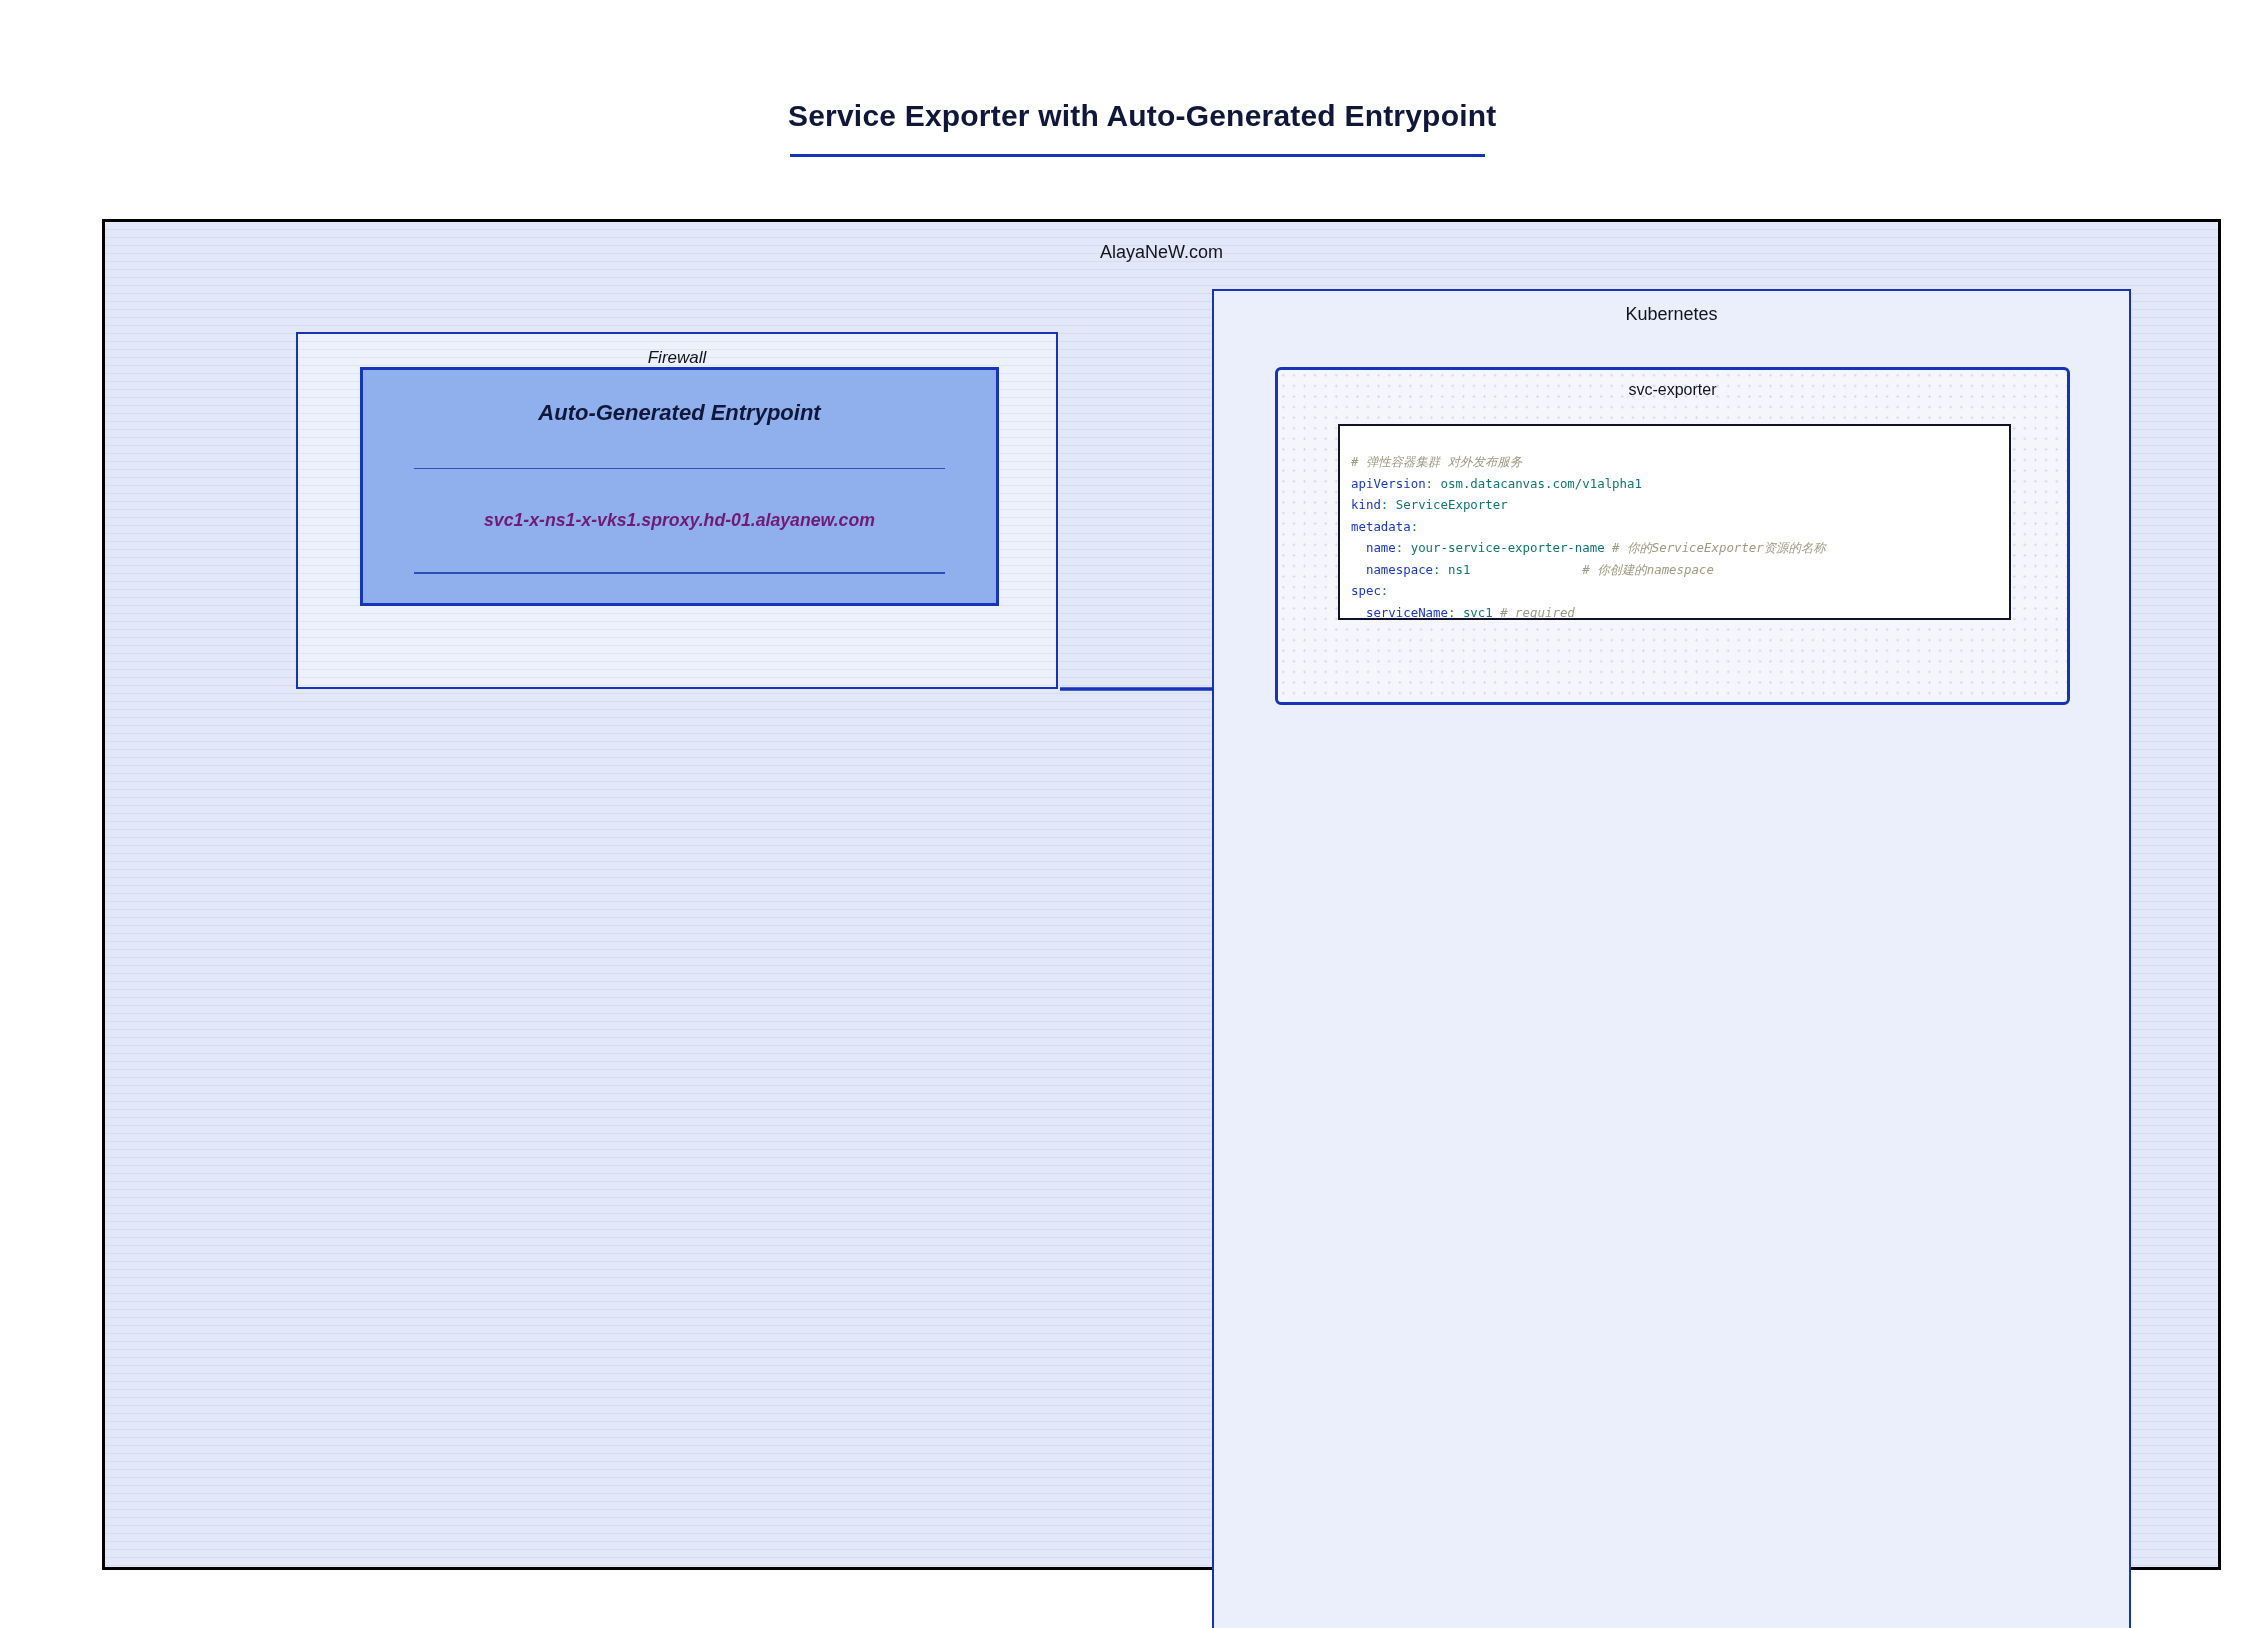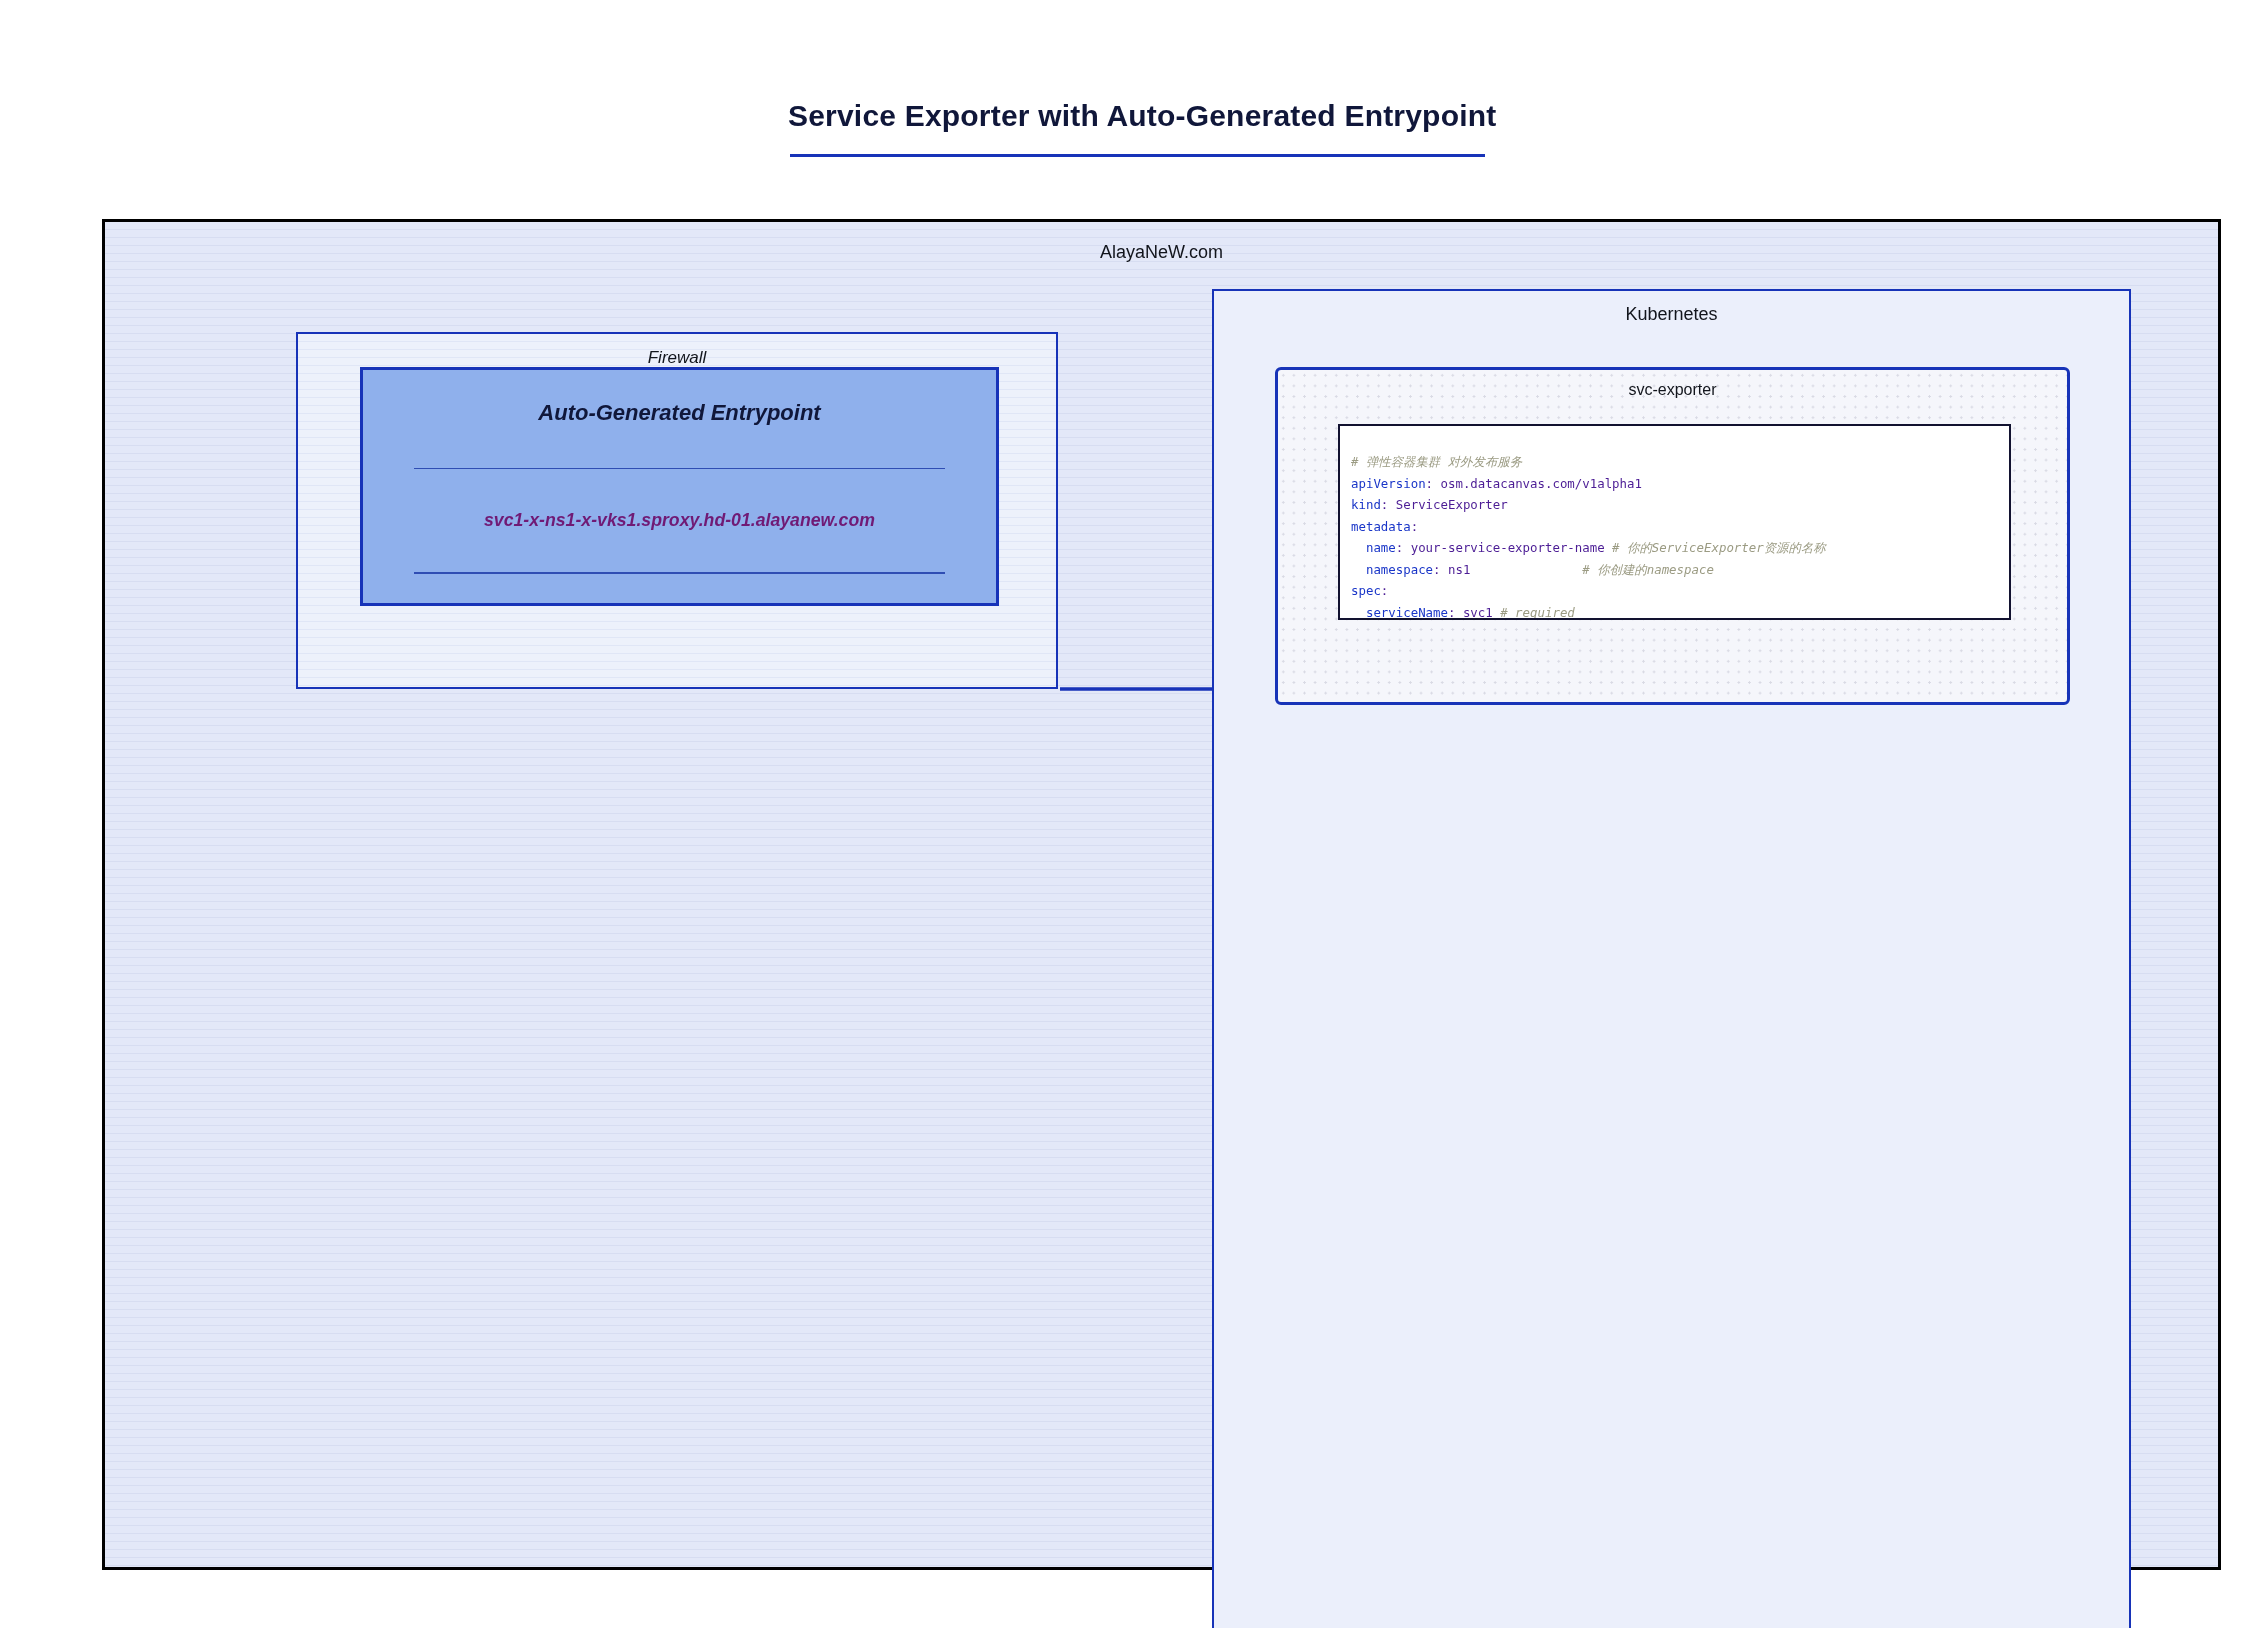--- a/index.html
+++ b/index.html
@@ -157,21 +157,21 @@
     border: 2.5px solid #121230;
     background: #ffffff;
     padding: 25px 0 0 11px;
     font-family: "DejaVu Sans Mono", monospace;
     font-size: 12.4px;
     line-height: 21.5px;
     white-space: pre;
     overflow: hidden;
   }
   .tok-key   { color: #1a36c8; }
-  .tok-val   { color: #4c1d95; }
+  .tok-val   { color: #0f766e; }
   .tok-num   { color: #0f9183; }
   .tok-cmt   { color: #9b9b83; font-style: italic; }
 </style>
 </head>
 <body>
 
 <div id="title-block">
   <div id="page-title">Service Exporter with Auto-Generated Entrypoint</div>
   <div id="title-rule"></div>
 </div>

